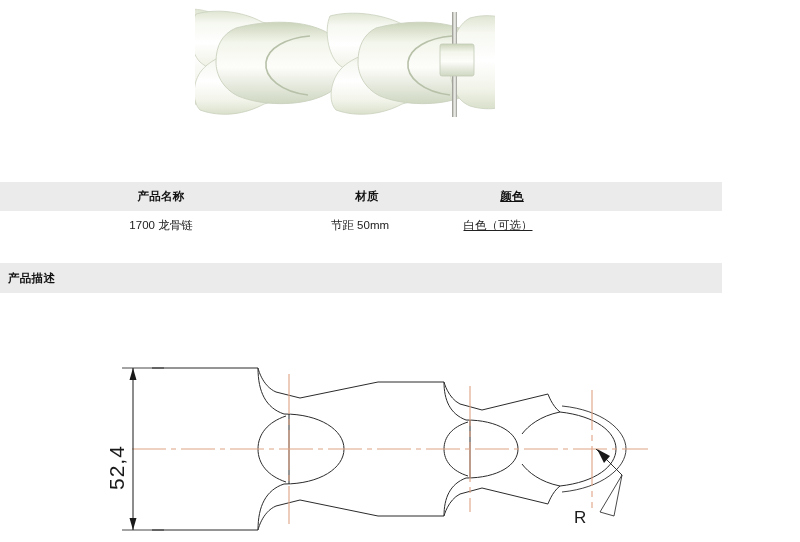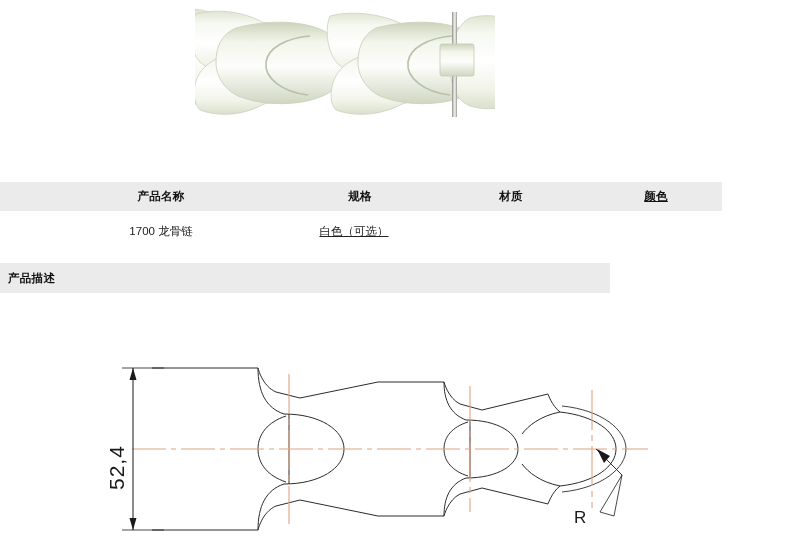--- a/index.html
+++ b/index.html
@@ -35,22 +35,23 @@
   }
   .spec-header-row {
     display: flex;
     background: #ebebeb;
     height: 29px;
     align-items: center;
   }
   .spec-data-row {
     display: flex;
     height: 40px;
-    align-items: center;
+    align-items: flex-start;
     background: #ffffff;
+    margin-top: 8px;
   }
   .cell {
     font-size: 11.5px;
     text-align: center;
     white-space: nowrap;
     line-height: 1.1;
   }
   .spec-header-row .cell {
     font-weight: 700;
     color: #111111;
@@ -63,21 +64,21 @@
   .col-1 { width: 288px; padding-left: 34px; }
   .col-2 { width: 144px; }
   .col-3 { width: 158px; }
   .col-4 { width: 132px; text-decoration: underline; }
 
   
   .desc-bar {
     position: absolute;
     left: 0;
     top: 263px;
-    width: 610px;
+    width: 722px;
     height: 30px;
     background: #ebebeb;
     display: flex;
     align-items: center;
   }
   .desc-bar-label {
     font-size: 11.5px;
     font-weight: 700;
     color: #111111;
     padding-left: 8px;
@@ -183,27 +184,27 @@
         <rect x="440" y="44" width="34" height="32" rx="2" fill="url(#plasticG2)" stroke="#c2cab5" stroke-width="0.8"></rect>
       </g>
     </g>
   </svg>
 </div>
 
 <div class="spec-table">
 
   <div class="spec-header-row">
     <div class="cell col-1">产品名称</div>
-    <div class="cell col-2">规格</div>
     <div class="cell col-3">材质</div>
     <div class="cell col-4">颜色</div>
   </div>
 
   <div class="spec-data-row">
     <div class="cell col-1">1700 龙骨链</div>
+    <div class="cell col-2">节距  50mm</div>
     <div class="cell col-4">白色（可选）</div>
   </div>
 
 </div>
 
 <div class="desc-bar">
   <span class="desc-bar-label">产品描述</span>
 </div>
 
 <div class="drawing-area">

